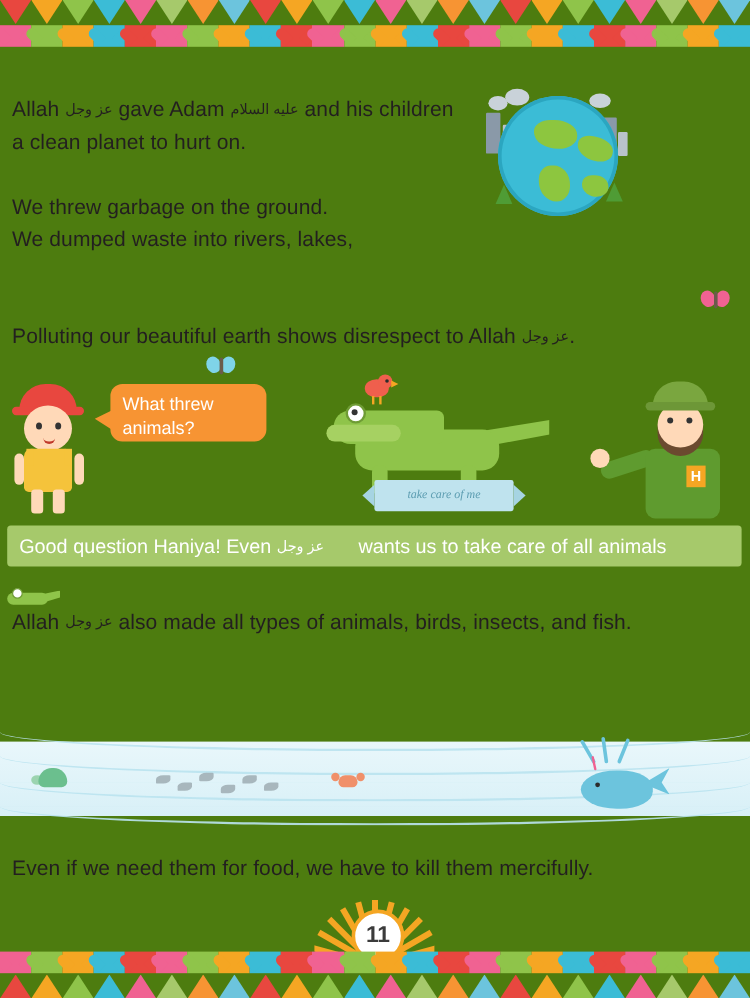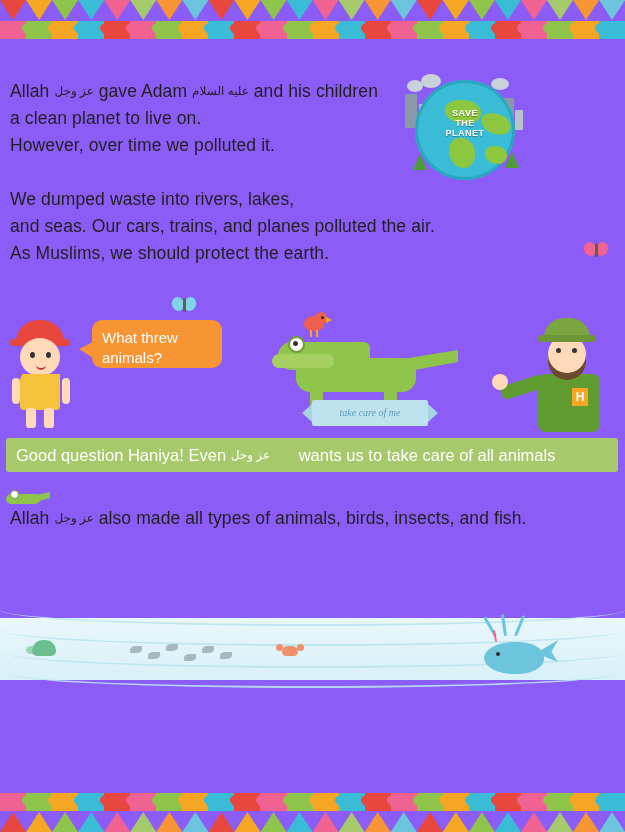--- a/index.html
+++ b/index.html
@@ -11,21 +11,21 @@
     height: 832px;
     background: #ffffff;
     font-family: "Liberation Sans", sans-serif;
     overflow: hidden;
     position: relative;
   }
   .page {
     position: relative;
     width: 625px;
     height: 832px;
-    background: #8b5cf6;
+    background: #4d7c0f;
     overflow: hidden;
   }
 
   
   .border-strip {
     position: absolute;
     left: 0;
     width: 625px;
     height: 40px;
     overflow: hidden;
@@ -577,49 +577,45 @@
         <div class="heart" style="background: rgb(232, 71, 63);"></div>
         <div class="heart" style="background: rgb(240, 98, 146);"></div>
         <div class="heart" style="background: rgb(143, 196, 74);"></div>
         <div class="heart" style="background: rgb(245, 166, 35);"></div>
         <div class="heart" style="background: rgb(59, 188, 214);"></div>
       </div>
   </div>
 
   <div class="body-text para1">
     <span>Allah&nbsp;<span class="sym">عز وجل</span>&nbsp;gave Adam&nbsp;<span class="sym">عليه السلام</span>&nbsp;and his children</span><br>
-    <span>a clean planet to live on.</span><br>
-    <span>However, over time we polluted it.</span><br>
+    <span>a clean planet to hurt on.</span><br>
     <br>
+    <span>We threw garbage on the ground.</span><br>
     <span>We dumped waste into rivers, lakes,</span><br>
-    <span>and seas. Our cars, trains, and planes polluted the air.</span><br>
-    <span>As Muslims, we should protect the earth.</span><br>
+    <br>
+    <br>
+    <span>Polluting our beautiful earth shows disrespect to Allah&nbsp;<span class="sym">عز وجل</span>.</span>
   </div>
 
   <div class="globe-wrap">
     <div class="bldg" style="left:10px; top:22px; width:12px; height:34px;"></div>
     <div class="bldg" style="left:24px; top:32px; width:9px; height:24px; background:#b9c3cb;"></div>
     <div class="bldg" style="left:108px; top:26px; width:11px; height:30px;"></div>
     <div class="bldg" style="left:120px; top:38px; width:8px; height:20px; background:#b9c3cb;"></div>
     <div class="smoke" style="left:12px; top:8px; width:16px; height:12px;"></div>
     <div class="smoke" style="left:26px; top:2px; width:20px; height:14px;"></div>
     <div class="smoke" style="left:96px; top:6px; width:18px; height:12px;"></div>
     <div class="tree" style="left:18px; top:82px;"></div>
     <div class="tree" style="left:110px; top:80px;"></div>
     <div class="globe-ring">
       <div class="land l1"></div>
       <div class="land l2"></div>
       <div class="land l3"></div>
       <div class="land l4"></div>
     </div>
-    <div class="globe-label">
-      <div>SAVE</div>
-      <div>THE</div>
-      <div>PLANET</div>
-    </div>
   </div>
 
   <div class="scene">
 
     <div class="girl">
       <div class="girl-hat"></div>
       <div class="girl-hat-brim"></div>
       <div class="girl-face"></div>
       <div class="girl-eye left"></div>
       <div class="girl-eye right"></div>
@@ -731,21 +727,40 @@
     </div>
 
     <div class="whale">
       <div class="whale-spout"></div>
       <div class="whale-tail"></div>
       <div class="whale-body"></div>
       <div class="whale-eye"></div>
     </div>
   </div>
 
-
+  <div class="body-text para3">
+    <span>Even if we need them for food, we have to kill them mercifully.</span>
+  </div>
+
+  <div class="page-num-wrap">
+    <div class="ray-fan" id="ray-fan">
+        <div class="ray" style="transform: rotate(-75deg);"></div>
+        <div class="ray" style="transform: rotate(-60deg);"></div>
+        <div class="ray" style="transform: rotate(-45deg);"></div>
+        <div class="ray" style="transform: rotate(-30deg);"></div>
+        <div class="ray" style="transform: rotate(-15deg);"></div>
+        <div class="ray" style="transform: rotate(0deg);"></div>
+        <div class="ray" style="transform: rotate(15deg);"></div>
+        <div class="ray" style="transform: rotate(30deg);"></div>
+        <div class="ray" style="transform: rotate(45deg);"></div>
+        <div class="ray" style="transform: rotate(60deg);"></div>
+        <div class="ray" style="transform: rotate(75deg);"></div>
+      </div>
+    <div class="page-circle">11</div>
+  </div>
 
   <div class="border-strip border-bottom">
     <div class="heart-row" id="bot-heart" style="top:0;">
         <div class="heart" style="background: rgb(240, 98, 146);"></div>
         <div class="heart" style="background: rgb(143, 196, 74);"></div>
         <div class="heart" style="background: rgb(245, 166, 35);"></div>
         <div class="heart" style="background: rgb(59, 188, 214);"></div>
         <div class="heart" style="background: rgb(232, 71, 63);"></div>
         <div class="heart" style="background: rgb(240, 98, 146);"></div>
         <div class="heart" style="background: rgb(143, 196, 74);"></div>

